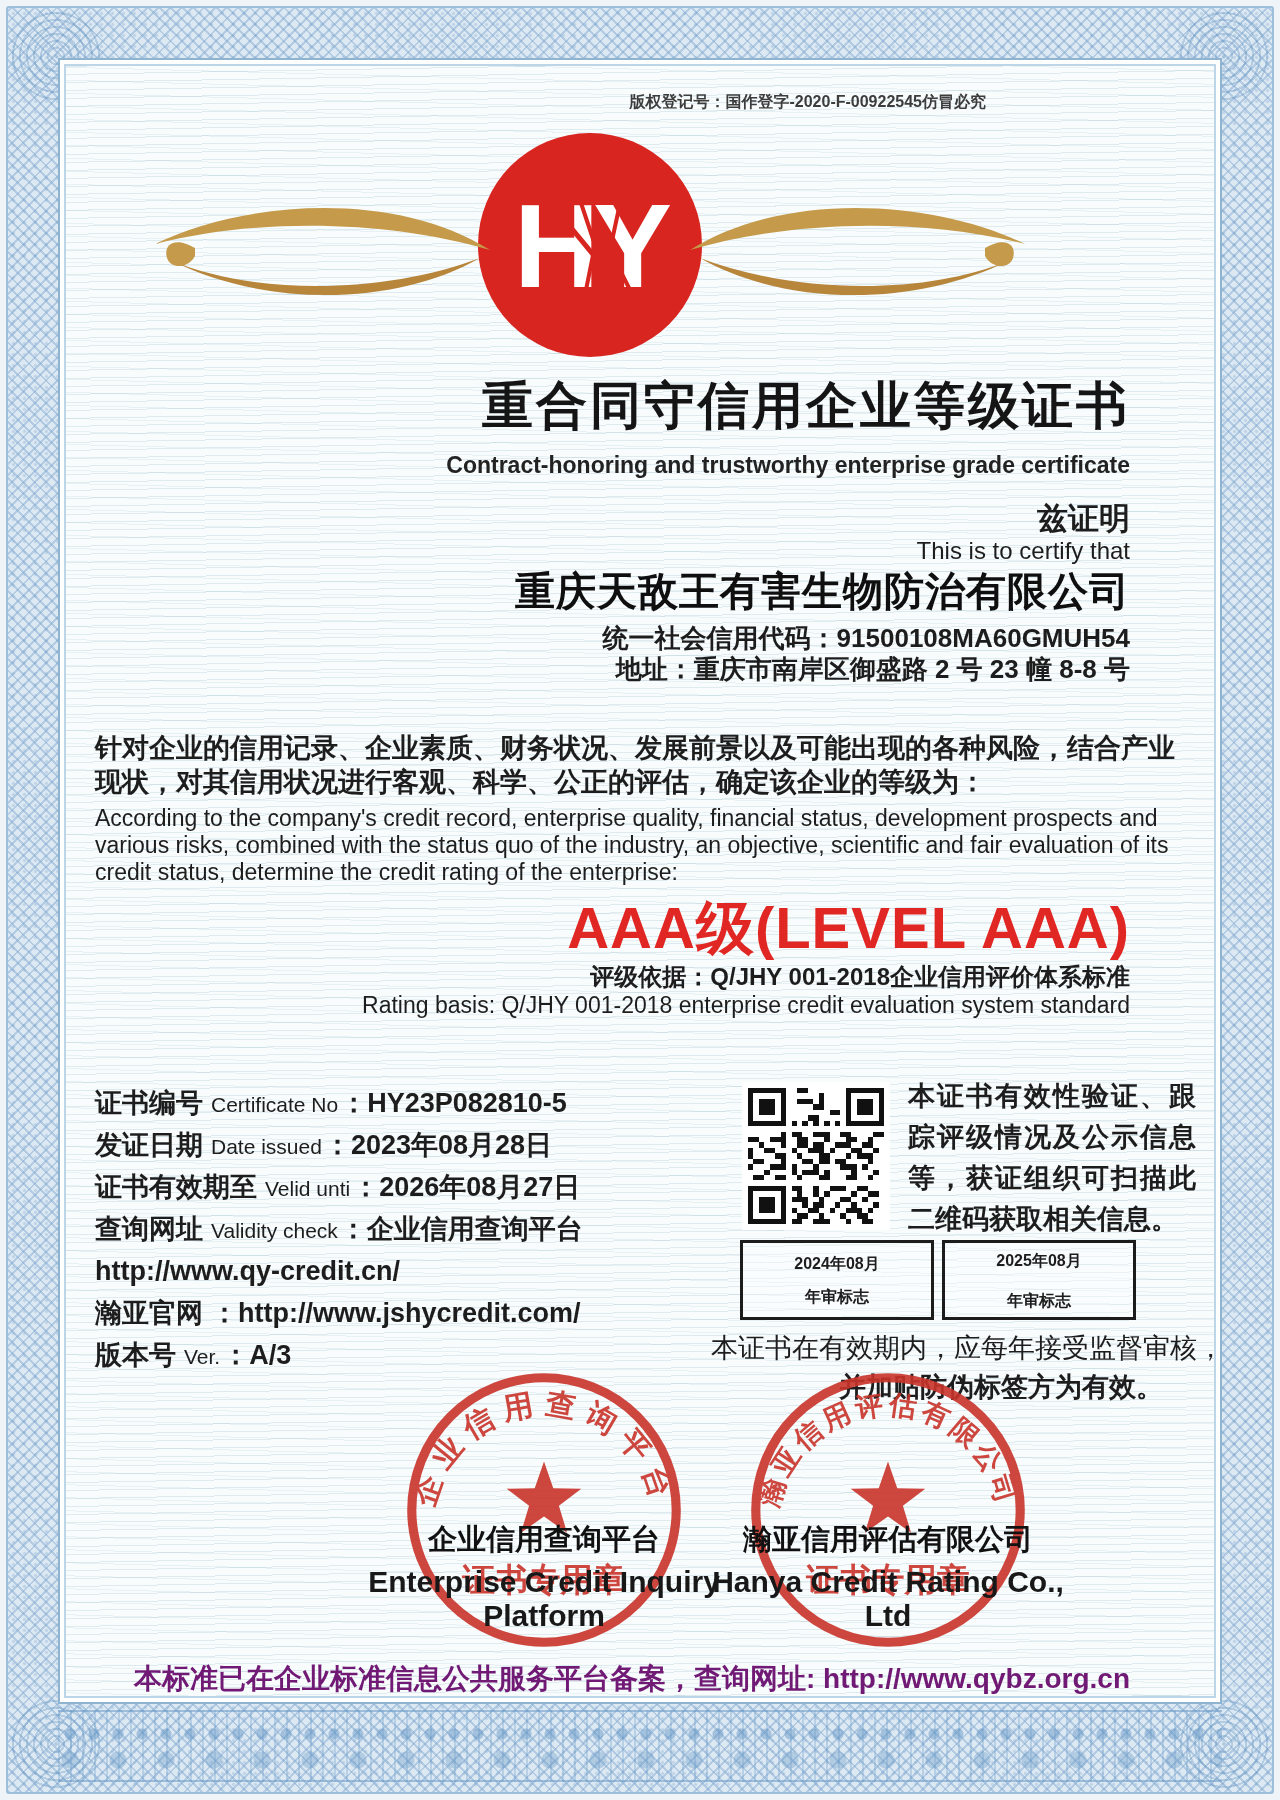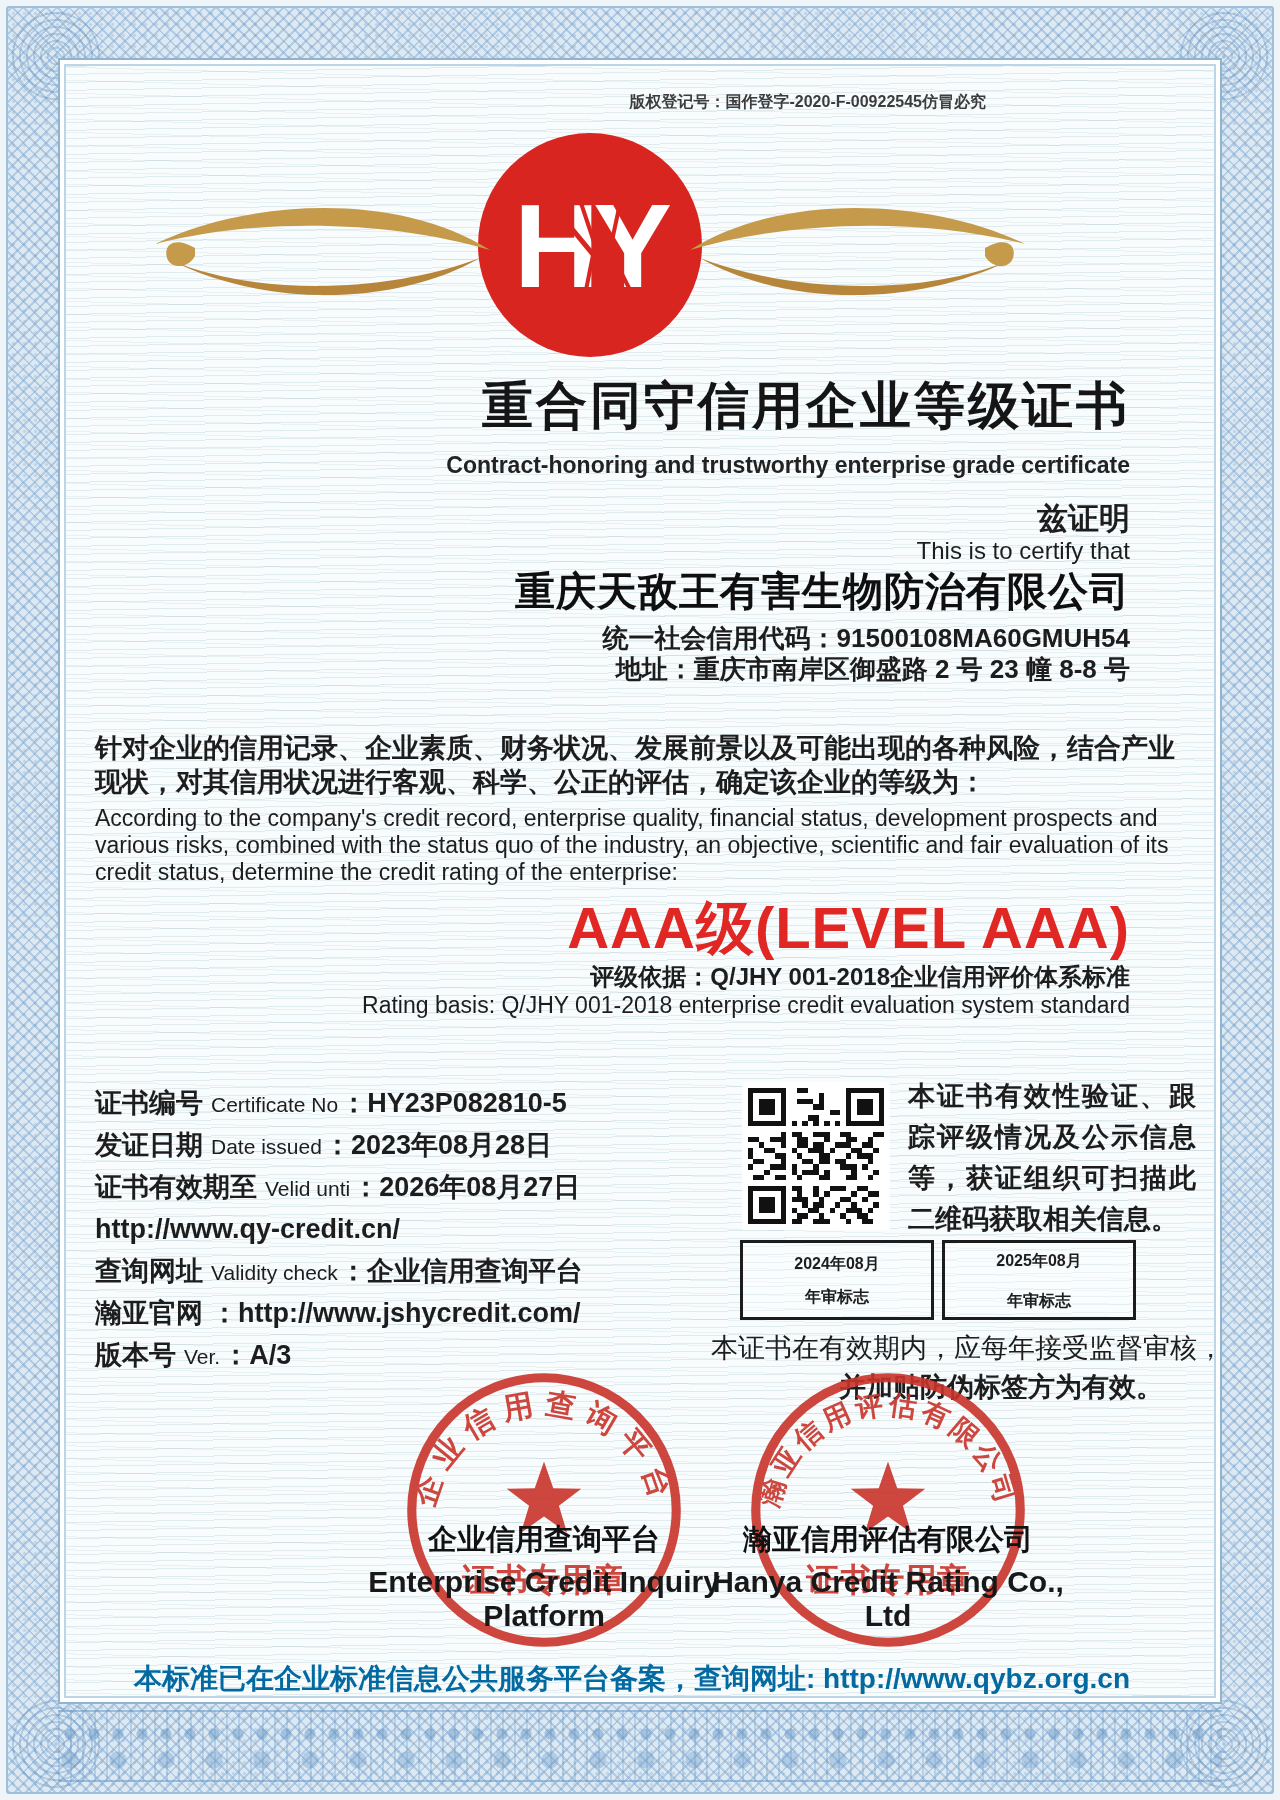--- a/index.html
+++ b/index.html
@@ -85,21 +85,21 @@
   .rnote1 { left:676px; top:1330px; width:548px; text-align:right; font-size:27px; font-weight:400; }
   .rnote2 { left:640px; top:1369px; width:548px; text-align:right; padding-right:25px; font-size:27px; font-weight:600; }
 
   .stamp { top:1366px; width:288px; height:288px; opacity:.9; z-index:1; }
   .st-l { left:400px; } .st-r { left:744px; }
   .org { top:1520px; width:400px; text-align:center; z-index:2; }
   .org-l { left:344px; } .org-r { left:688px; }
   .org-cn { font-size:29px; font-weight:700; color:#111; }
   .org-en { font-size:30px; font-weight:600; margin-top:5px; color:#181818; }
 
-  .footer-line { top:1660px; font-size:28px; font-weight:700; color:#0369a1; }
+  .footer-line { top:1660px; font-size:28px; font-weight:700; color:#701a75; }
 </style>
 </head>
 <body>
 
 <div class="page">
   <div class="frame"></div>
   <div class="corner c-tl"></div>
   <div class="corner c-tr"></div>
   <div class="corner c-bl"></div>
   <div class="corner c-br"></div>
@@ -146,24 +146,24 @@
     <div class="drow">
       <span class="dcn">证书编号</span><span class="den">Certificate No</span><span class="dsep">：</span><span class="dval">HY23P082810-5</span>
     </div>
     <div class="drow">
       <span class="dcn">发证日期</span><span class="den">Date issued</span><span class="dsep">：</span><span class="dval">2023年08月28日</span>
     </div>
     <div class="drow">
       <span class="dcn">证书有效期至</span><span class="den">Velid unti</span><span class="dsep">：</span><span class="dval">2026年08月27日</span>
     </div>
     <div class="drow">
+      <span class="dcn">查询网址</span><span class="den">Validity check</span><span class="dsep">：</span><span class="dval">企业信用查询平台</span>
+    </div>
+    <div class="drow">
       <span class="dval">http://www.qy-credit.cn/</span>
-    </div>
-    <div class="drow">
-      <span class="dcn">查询网址</span><span class="den">Validity check</span><span class="dsep">：</span><span class="dval">企业信用查询平台</span>
     </div>
     <div class="drow">
       <span class="dcn">瀚亚官网</span><span class="dsep">：</span><span class="dval">http://www.jshycredit.com/</span>
     </div>
     <div class="drow">
       <span class="dcn">版本号</span><span class="den">Ver.</span><span class="dsep">：</span><span class="dval">A/3</span>
     </div>
   </div>
 
   <svg class="abs qr" viewBox="0 0 25 25" shape-rendering="crispEdges">

